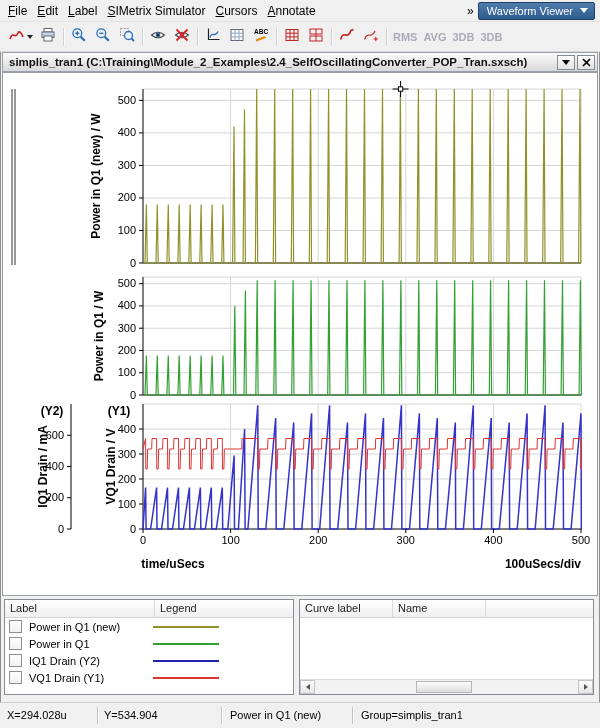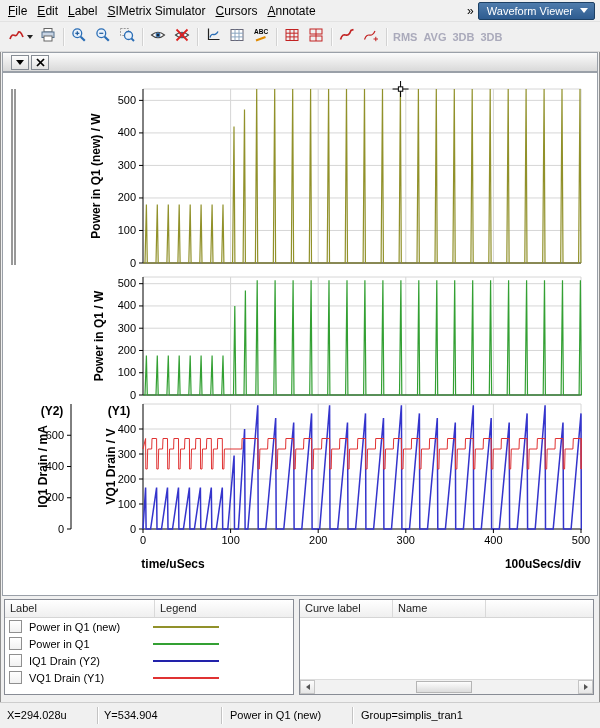--- a/index.html
+++ b/index.html
@@ -191,20 +191,21 @@
     </button>
     <button class="tb-btn">
       <span class="tb-text">3DB</span>
     </button>
     <button class="tb-btn">
       <span class="tb-text">3DB</span>
     </button>
   </div>
 
 <div class="titlebar">
+  <span class="title">simplis_tran1 (C:\Training\Module_2_Examples\2.4_SelfOscillatingConverter_POP_Tran.sxsch)</span>
   <span class="win-btn">
       <span class="tri"></span>
     </span>
   <span class="win-btn">
     <svg width="9" height="9" viewBox="0 0 9 9">
       <line x1="1" y1="1" x2="8" y2="8" stroke="#000" stroke-width="1.7"></line>
       <line x1="8" y1="1" x2="1" y2="8" stroke="#000" stroke-width="1.7"></line>
     </svg>
   </span>
 </div>

